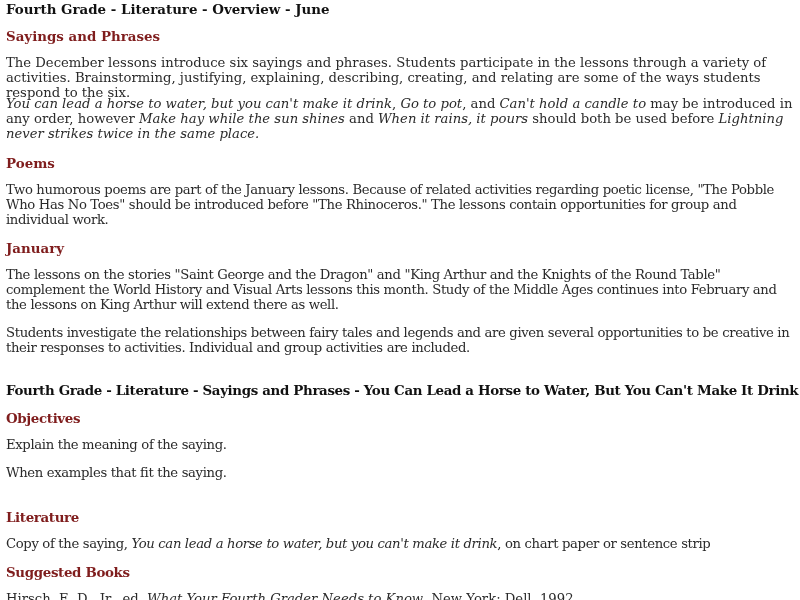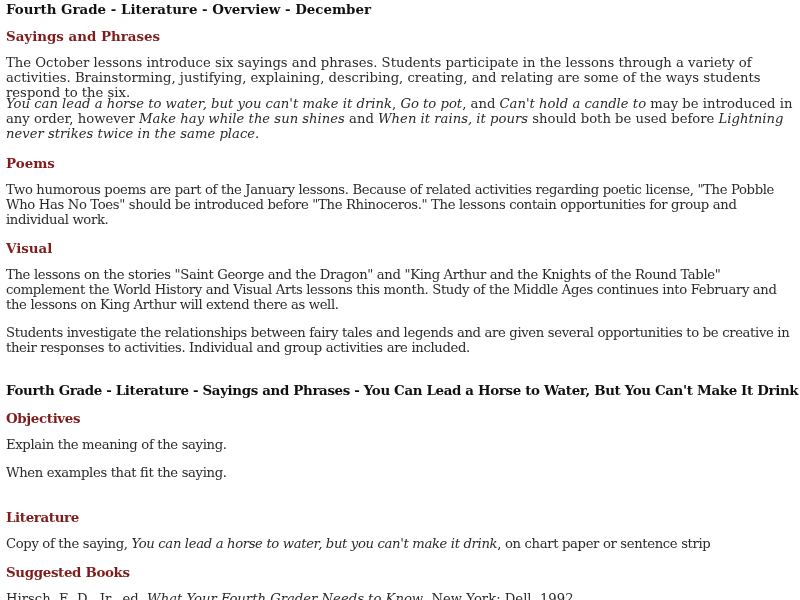--- a/index.html
+++ b/index.html
@@ -51,35 +51,35 @@
       line-height: 14.8px;
     }
     em { font-style: italic; }
     .narrow { letter-spacing: -0.35px; }
   </style>
 </head>
 <body>
 
 <div class="page">
 
-  <h1 style="top:1px;">Fourth Grade - Literature - Overview - December</h1>
+  <h1 style="top:1px;">Fourth Grade - Literature - Overview - June</h1>
 
   <h2 style="top:28px;">Sayings and Phrases</h2>
 
-  <p style="top:56px;">The October lessons introduce six sayings and phrases. Students participate in the lessons through a variety of activities. Brainstorming, justifying, explaining, describing, creating, and relating are some of the ways students respond to the six.</p>
+  <p style="top:56px;">The December lessons introduce six sayings and phrases. Students participate in the lessons through a variety of activities. Brainstorming, justifying, explaining, describing, creating, and relating are some of the ways students respond to the six.</p>
 
   <p style="top:97px;">
     <em>You can lead a horse to water, but you can't make it drink</em><span>, </span><em>Go to pot</em><span>, and </span><em>Can't hold a candle to</em><span> may be introduced in any order, however </span><em>Make hay while the sun shines</em><span> and </span><em>When it rains, it pours</em><span> should both be used before </span><em>Lightning never strikes twice in the same place.</em>
   </p>
 
   <h2 style="top:155px;">Poems</h2>
 
   <p class="narrow" style="top:183px;">Two humorous poems are part of the January lessons. Because of related activities regarding poetic license, "The Pobble Who Has No Toes" should be introduced before "The Rhinoceros." The lessons contain opportunities for group and individual work.</p>
 
-  <h2 style="top:240px;">Visual</h2>
+  <h2 style="top:240px;">January</h2>
 
   <p class="narrow" style="top:268px;">The lessons on the stories "Saint George and the Dragon" and "King Arthur and the Knights of the Round Table" complement the World History and Visual Arts lessons this month. Study of the Middle Ages continues into February and the lessons on King Arthur will extend there as well.</p>
 
   <p class="narrow" style="top:326px;">Students investigate the relationships between fairy tales and legends and are given several opportunities to be creative in their responses to activities. Individual and group activities are included.</p>
 
   <h1 class="narrow" style="top:382px;">Fourth Grade - Literature - Sayings and Phrases - You Can Lead a Horse to Water, But You Can't Make It Drink</h1>
 
   <h2 class="narrow" style="top:410px;">Objectives</h2>
 
   <p class="narrow" style="top:438px;">Explain the meaning of the saying.</p>

